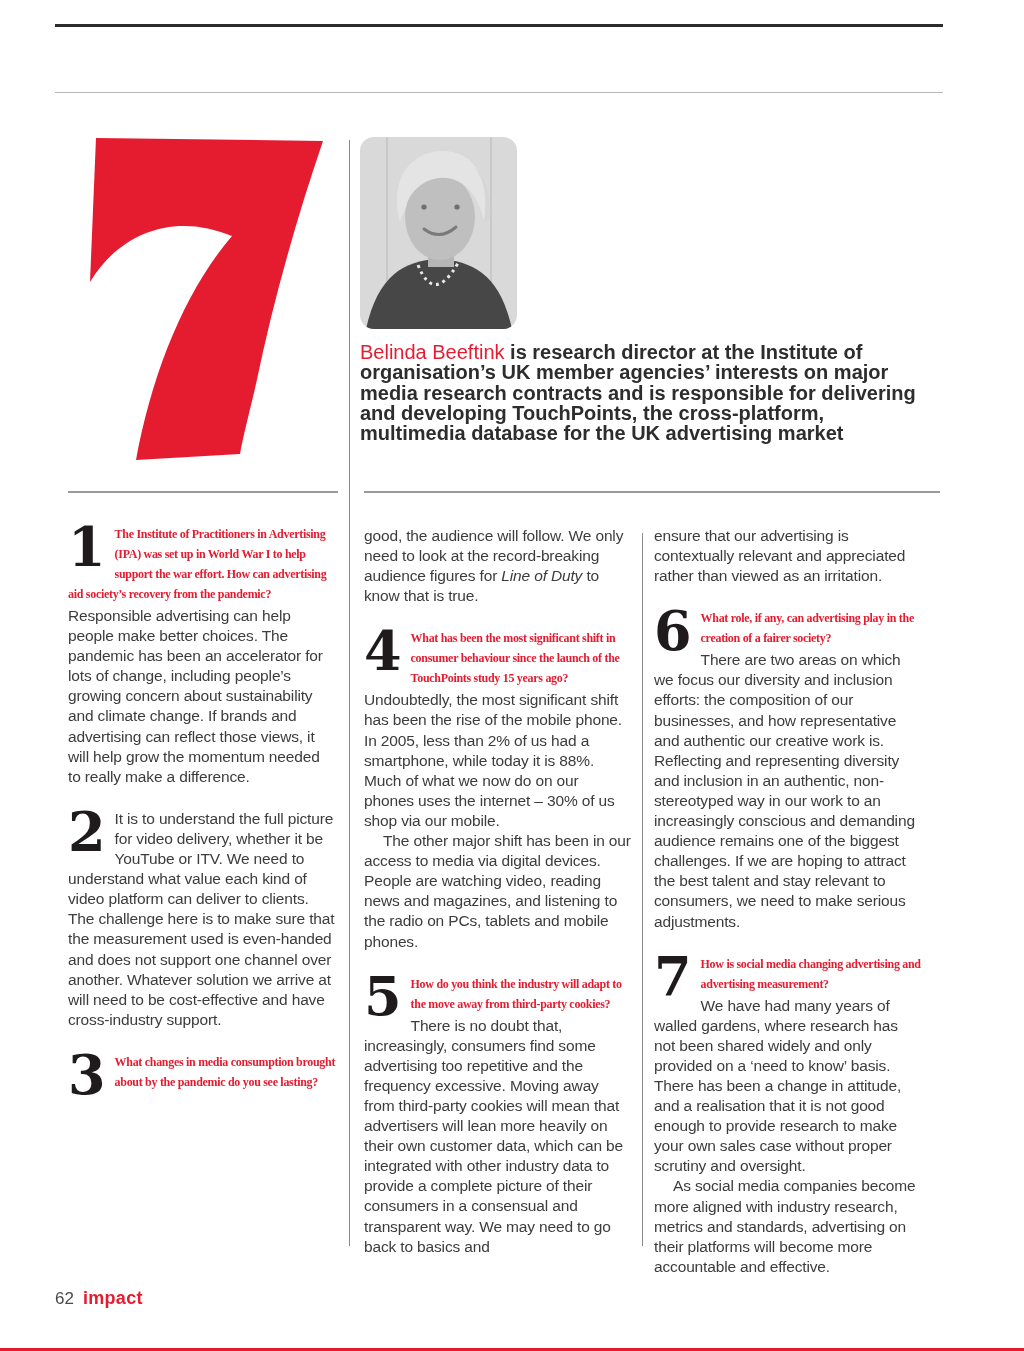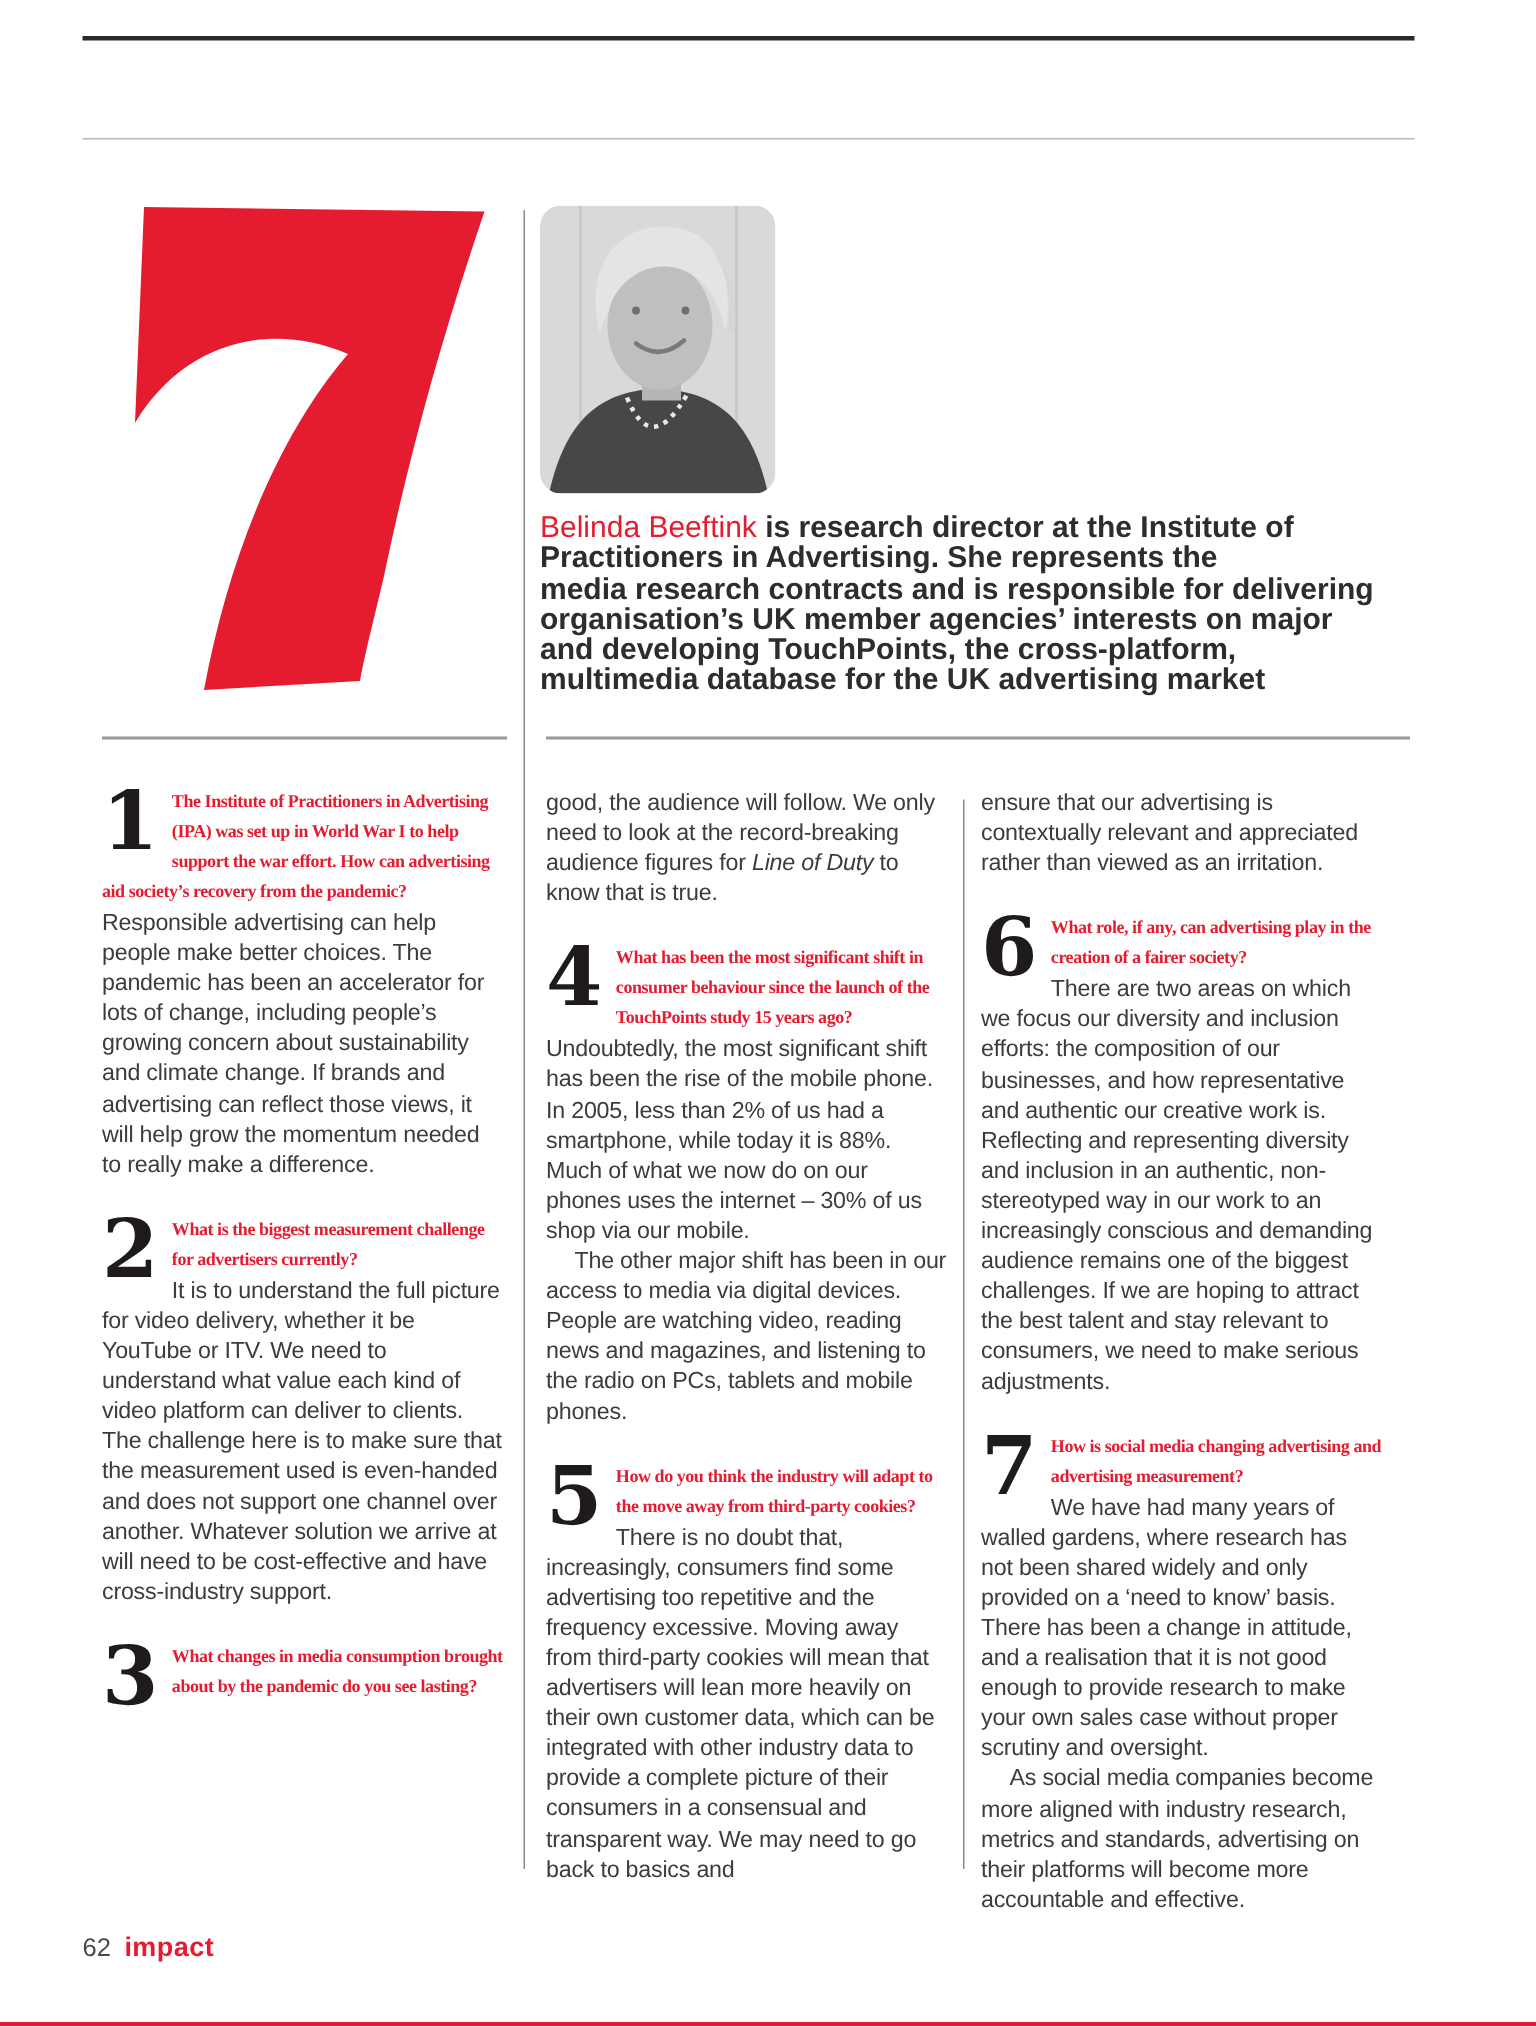--- a/index.html
+++ b/index.html
@@ -88,41 +88,39 @@
       <path d="M 124,84 C 128,64 126,44 114,30 C 124,40 132,56 130,84 Z" fill="#d6d6d6"></path>
       <path d="M 64,92 Q 80,104 96,90" stroke="#7a7a7a" stroke-width="3" fill="none" stroke-linecap="round"></path>
       <circle cx="64" cy="70" r="2.6" fill="#6e6e6e"></circle>
       <circle cx="97" cy="70" r="2.6" fill="#6e6e6e"></circle>
       <path d="M 58,128 Q 74,168 98,126" stroke="#e8e8e8" stroke-width="3" stroke-dasharray="3,4" fill="none"></path>
     </svg>
   </div>
 
   <div class="intro">
     <div class="line"><span class="intro-name">Belinda Beeftink</span><span> is research director at the Institute of</span></div>
-    <div class="line">Practitioners in Advertising. She represents the</div>
+    <div class="line">organisation’s UK member agencies’ interests on major</div>
     <div class="line">media research contracts and is responsible for delivering</div>
-    <div class="line">organisation’s UK member agencies’ interests on major</div>
     <div class="line">and developing TouchPoints, the cross-platform,</div>
     <div class="line">multimedia database for the UK advertising market</div>
   </div>
 
   <div class="colrule left"></div>
   <div class="colrule right"></div>
   <div class="vdiv one"></div>
   <div class="vdiv two"></div>
 
   <div class="col c1">
     <div class="block clearfix">
       <span class="qnum">1</span>
       <span class="question">The Institute of Practitioners in Advertising (IPA) was set up in World War I to help support the war effort. How can advertising aid society’s recovery from the pandemic?</span>
       <p class="answer">Responsible advertising can help people make better choices. The pandemic has been an accelerator for lots of change, including people’s growing concern about sustainability and climate change. If brands and advertising can reflect those views, it will help grow the momentum needed to really make a difference.</p>
     </div>
     <div class="block clearfix">
       <span class="qnum">2</span>
-      <span class="question">What is the biggest measurement challenge for advertisers currently?</span>
       <p class="answer">It is to understand the full picture for video delivery, whether it be YouTube or ITV. We need to understand what value each kind of video platform can deliver to clients. The challenge here is to make sure that the measurement used is even-handed and does not support one channel over another. Whatever solution we arrive at will need to be cost-effective and have cross-industry support.</p>
     </div>
     <div class="block clearfix">
       <span class="qnum">3</span>
       <span class="question">What changes in media consumption brought about by the pandemic do you see lasting?</span>
     </div>
   </div>
 
   <div class="col c2">
     <div class="block">

